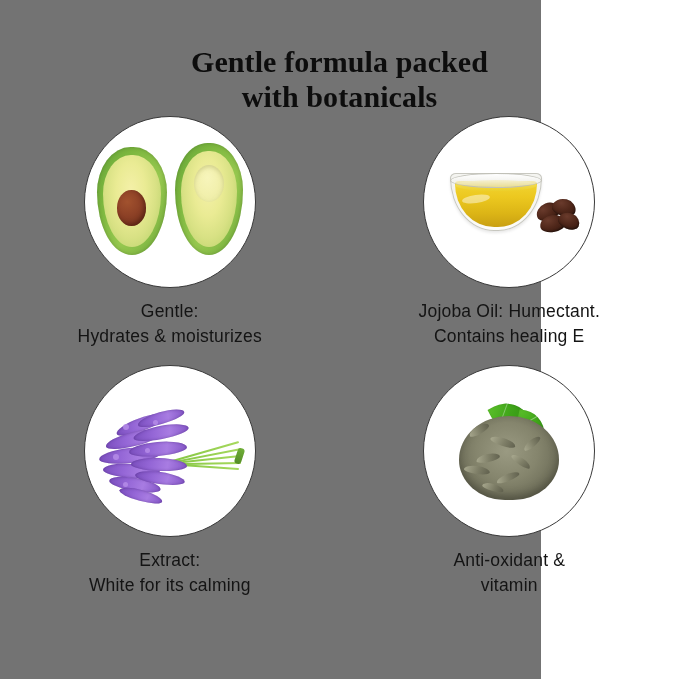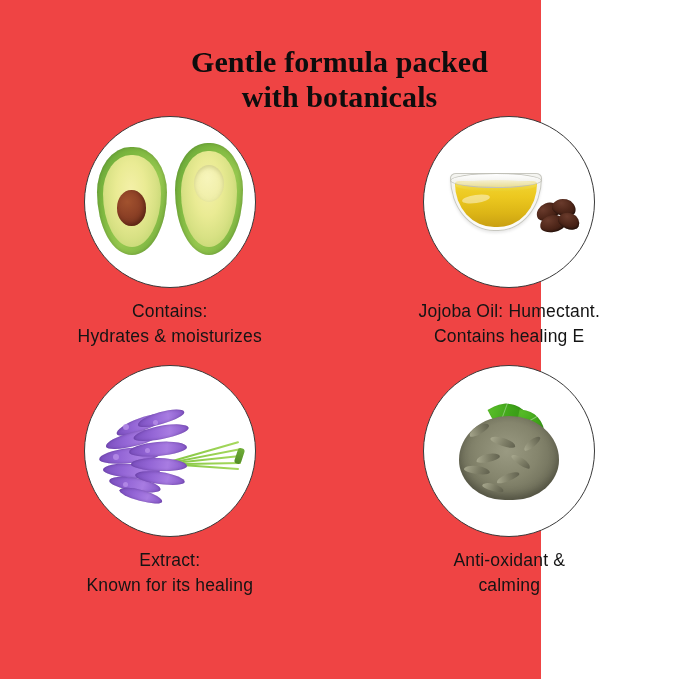--- a/index.html
+++ b/index.html
@@ -10,21 +10,21 @@
     width: 679px;
     height: 679px;
     background: #ffffff;
     font-family: "Liberation Sans", sans-serif;
     overflow: hidden;
   }
   .page {
     position: relative;
     width: 541px;
     height: 679px;
-    background: #ef4444;
+    background: #737373;
   }
 
   
   .title {
     position: absolute;
     left: 0;
     top: 44px;
     width: 679px;
     text-align: center;
     font-family: "Liberation Serif", "DejaVu Serif", serif;
@@ -244,21 +244,21 @@
               <div class="av-pit"></div>
             </div>
             <div class="av-half av-right">
               <div class="av-skin"></div>
               <div class="av-flesh"></div>
               <div class="av-hollow"></div>
             </div>
           </div>
         </div>
         <div class="caption">
-          <span>Contains:</span>
+          <span>Gentle:</span>
           <span>Hydrates &amp; moisturizes</span>
         </div>
       </div>
 
       <div class="card">
         <div class="circle">
           <div class="art">
             <div class="bowl">
               <div class="bowl-glass"></div>
               <div class="bowl-oil"></div>
@@ -309,21 +309,21 @@
               <div class="lav-bud" style="left:20px; top:46px; width:6px; height:6px;"></div>
               <div class="lav-bud" style="left:52px; top:40px; width:5px; height:5px;"></div>
               <div class="lav-bud" style="left:30px; top:74px; width:5px; height:5px;"></div>
 
               <div class="lav-tie"></div>
             </div>
           </div>
         </div>
         <div class="caption">
           <span>Extract:</span>
-          <span>Known for its healing</span>
+          <span>White for its calming</span>
         </div>
       </div>
 
       <div class="card r2">
         <div class="circle">
           <div class="art">
             <div class="tea-leaf lf1">
               <div class="tea-leaf-vein"></div>
             </div>
             <div class="tea-leaf lf2">
@@ -335,20 +335,20 @@
             <div class="tea-curl" style="left:52px; top:88px; width:24px; height:8px; transform:rotate(-12deg);"></div>
             <div class="tea-curl" style="left:86px; top:92px; width:22px; height:7px; transform:rotate(34deg);"></div>
             <div class="tea-curl" style="left:40px; top:100px; width:26px; height:8px; transform:rotate(8deg);"></div>
             <div class="tea-curl" style="left:72px; top:108px; width:24px; height:7px; transform:rotate(-22deg);"></div>
             <div class="tea-curl" style="left:98px; top:74px; width:20px; height:7px; transform:rotate(-40deg);"></div>
             <div class="tea-curl" style="left:58px; top:118px; width:22px; height:7px; transform:rotate(16deg);"></div>
           </div>
         </div>
         <div class="caption">
           <span>Anti-oxidant &amp;</span>
-          <span>calming</span>
+          <span>vitamin</span>
         </div>
       </div>
 
     </div>
 
   </div>
 </div>
 
 </body></html>

